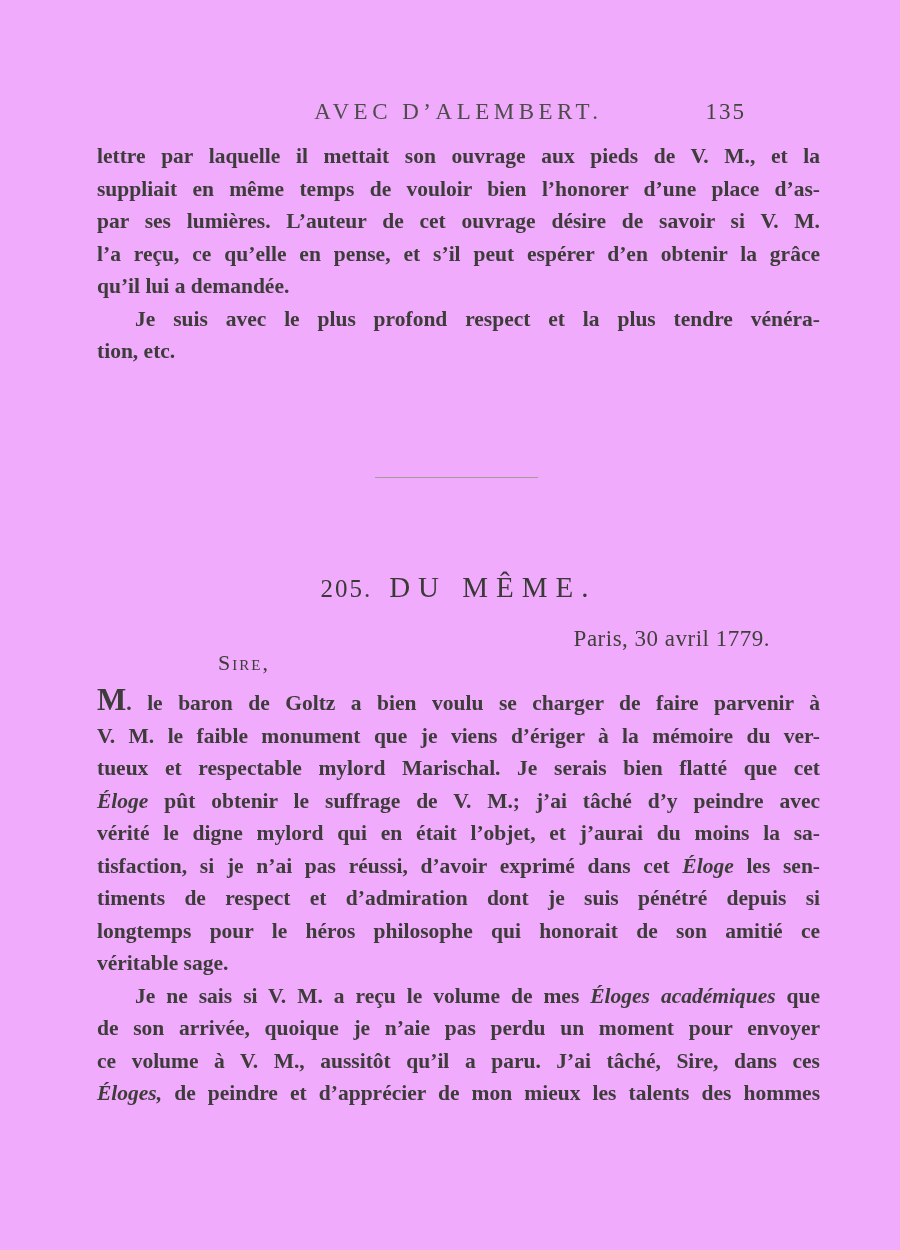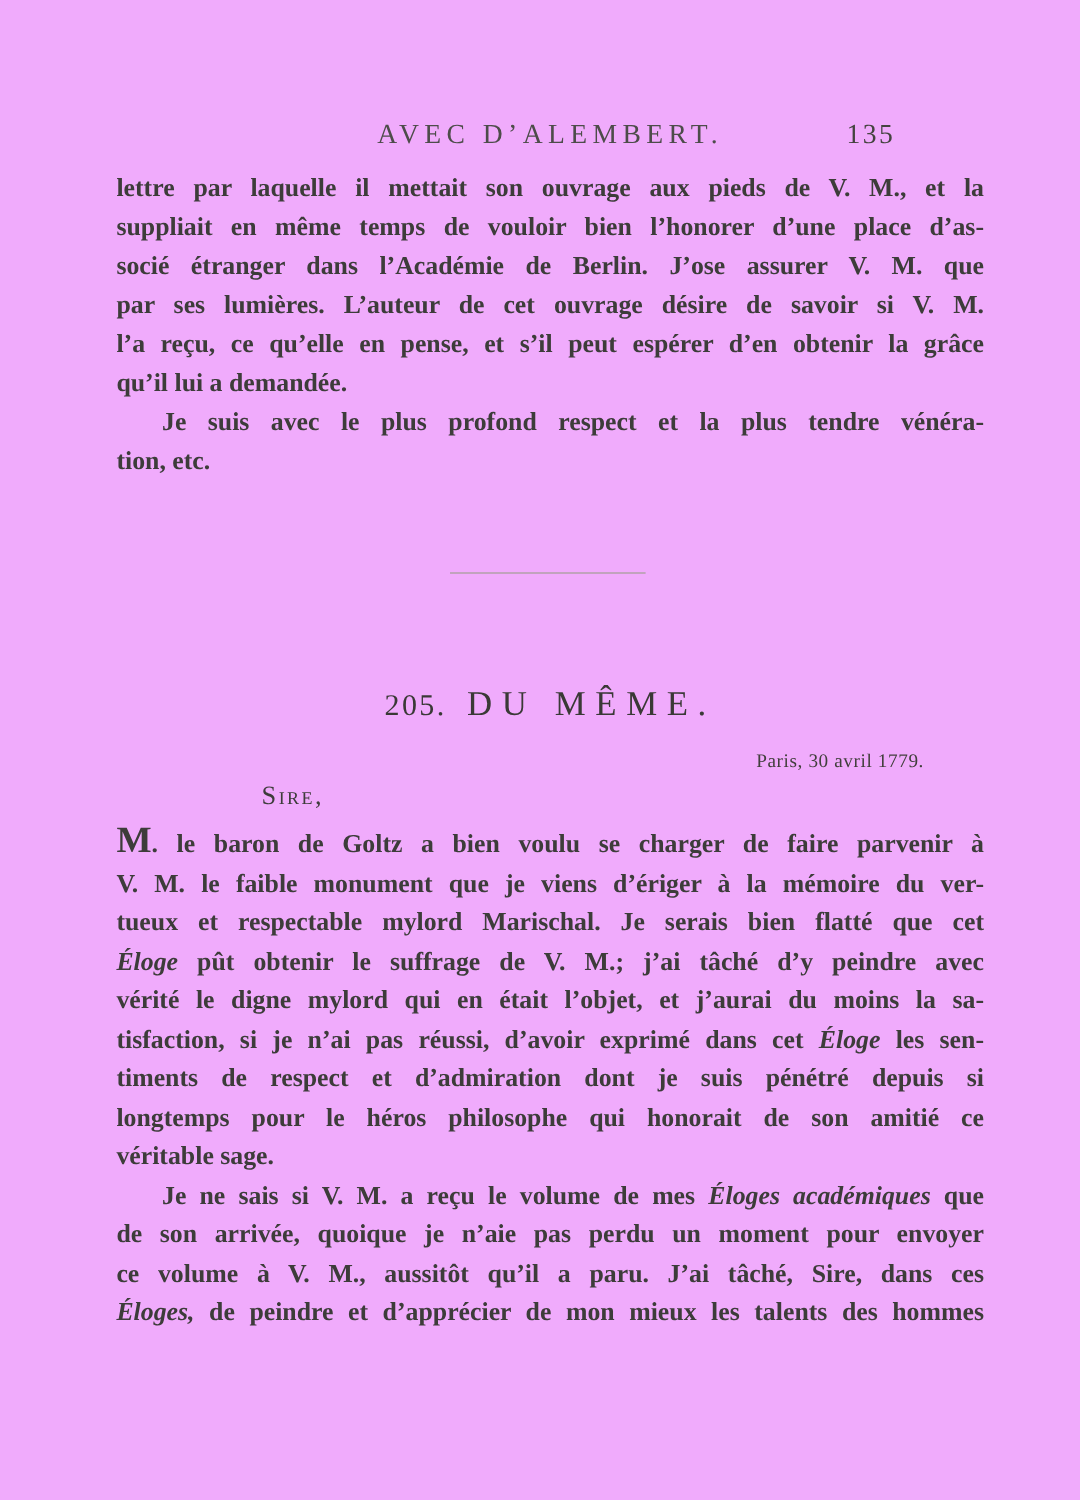--- a/index.html
+++ b/index.html
@@ -44,42 +44,41 @@
   }
   .section-heading{
     position:absolute;left:97px;top:571px;width:723px;
     text-align:center;color:#3a3936;
   }
   .sec-num{font-size:25px;letter-spacing:2px;margin-right:17px;}
   .sec-title{font-size:29px;letter-spacing:8px;}
   .dateline{
     position:absolute;left:97px;top:626px;width:723px;
     box-sizing:border-box;padding-right:50px;
-    text-align:right;font-size:16px;letter-spacing:0.5px;color:#413f3c;
+    text-align:right;font-size:23px;letter-spacing:0.5px;color:#413f3c;
   }
   .salutation{
     position:absolute;left:218px;top:650px;
     font-size:22px;font-variant:small-caps;letter-spacing:2px;
   }
 </style>
 </head>
 <body>
 
 <div class="page">
 
   <div class="header">
     <span class="title">AVEC D’ALEMBERT.</span>
     <span class="pagenum">135</span>
   </div>
 
   <div id="para-top" class="para-block">
     <div class="para">
         <div class="line"><span>lettre par laquelle il mettait son ouvrage aux pieds de V. M., et la</span></div>
         <div class="line"><span>suppliait en même temps de vouloir bien l’honorer d’une place d’as-</span></div>
-        <div class="line"><span>socié étranger dans l’Académie de Berlin.  J’ose assurer V. M. que</span></div>
         <div class="line"><span>par ses lumières.  L’auteur de cet ouvrage désire de savoir si V. M.</span></div>
         <div class="line"><span>l’a reçu, ce qu’elle en pense, et s’il peut espérer d’en obtenir la grâce</span></div>
         <div class="line end"><span>qu’il lui a demandée.</span></div>
       </div>
     <div class="para indented">
         <div class="line"><span>Je suis avec le plus profond respect et la plus tendre vénéra-</span></div>
         <div class="line end"><span>tion, etc.</span></div>
       </div>
   </div>
 

